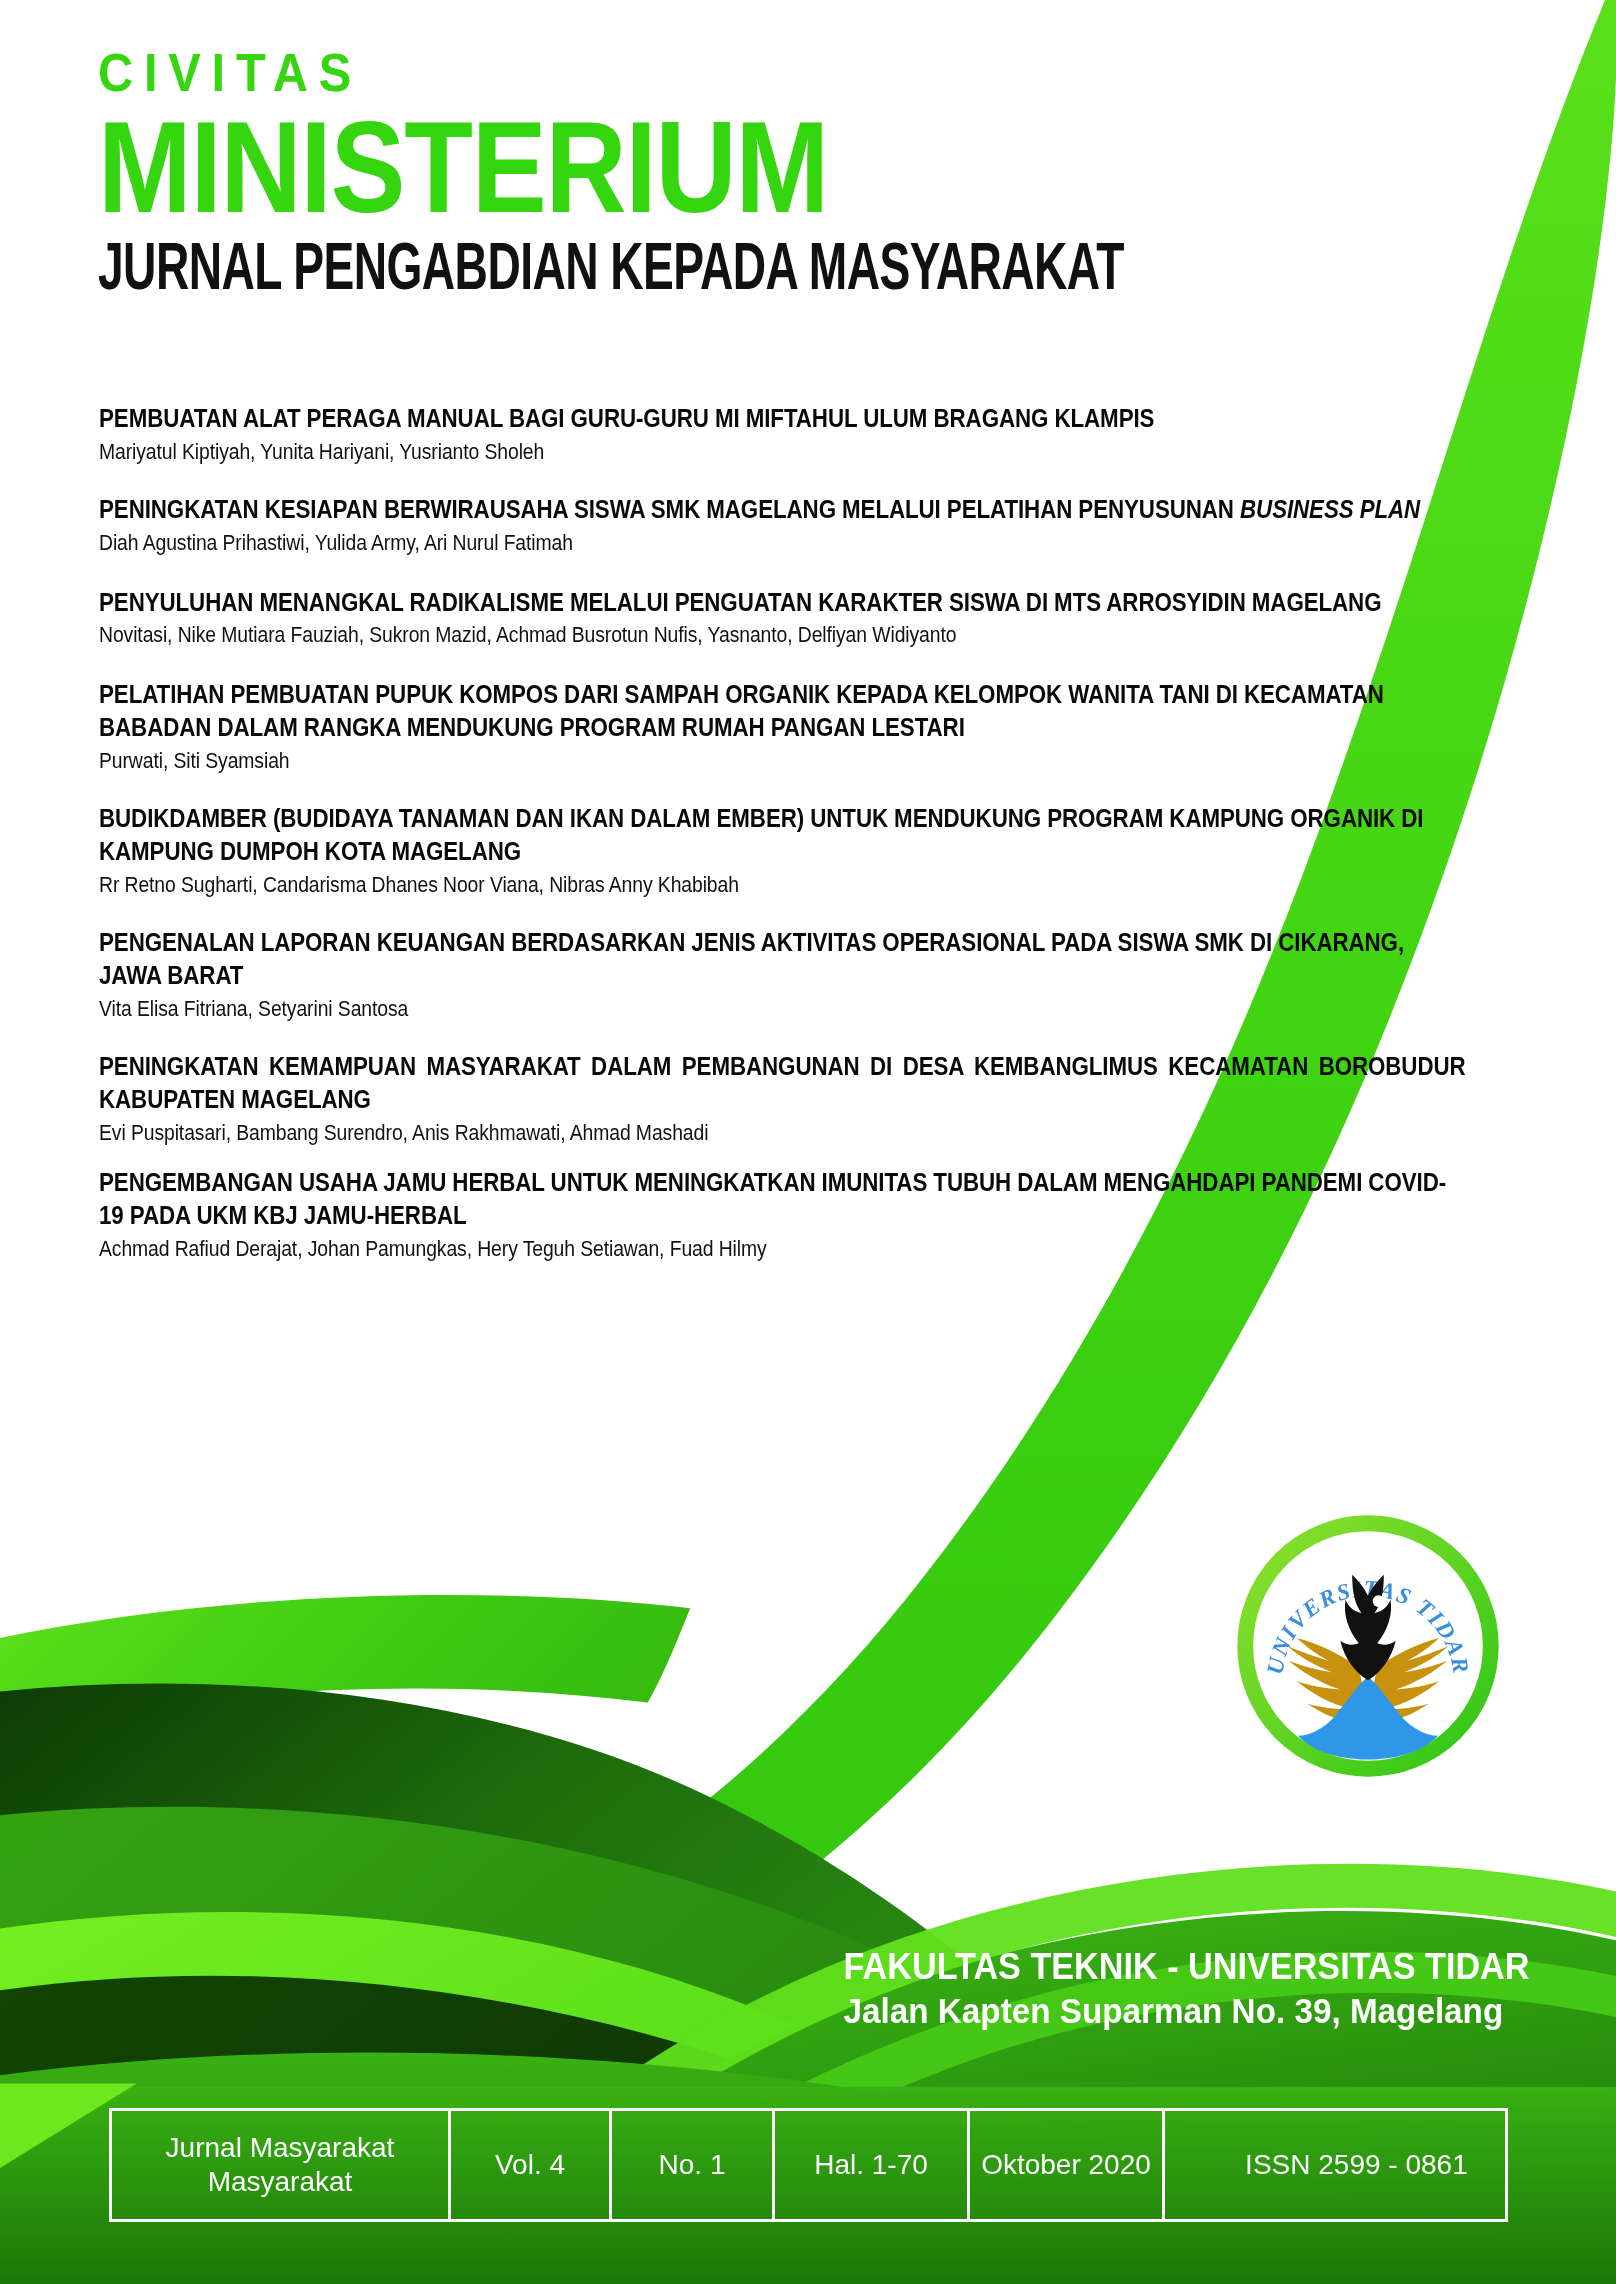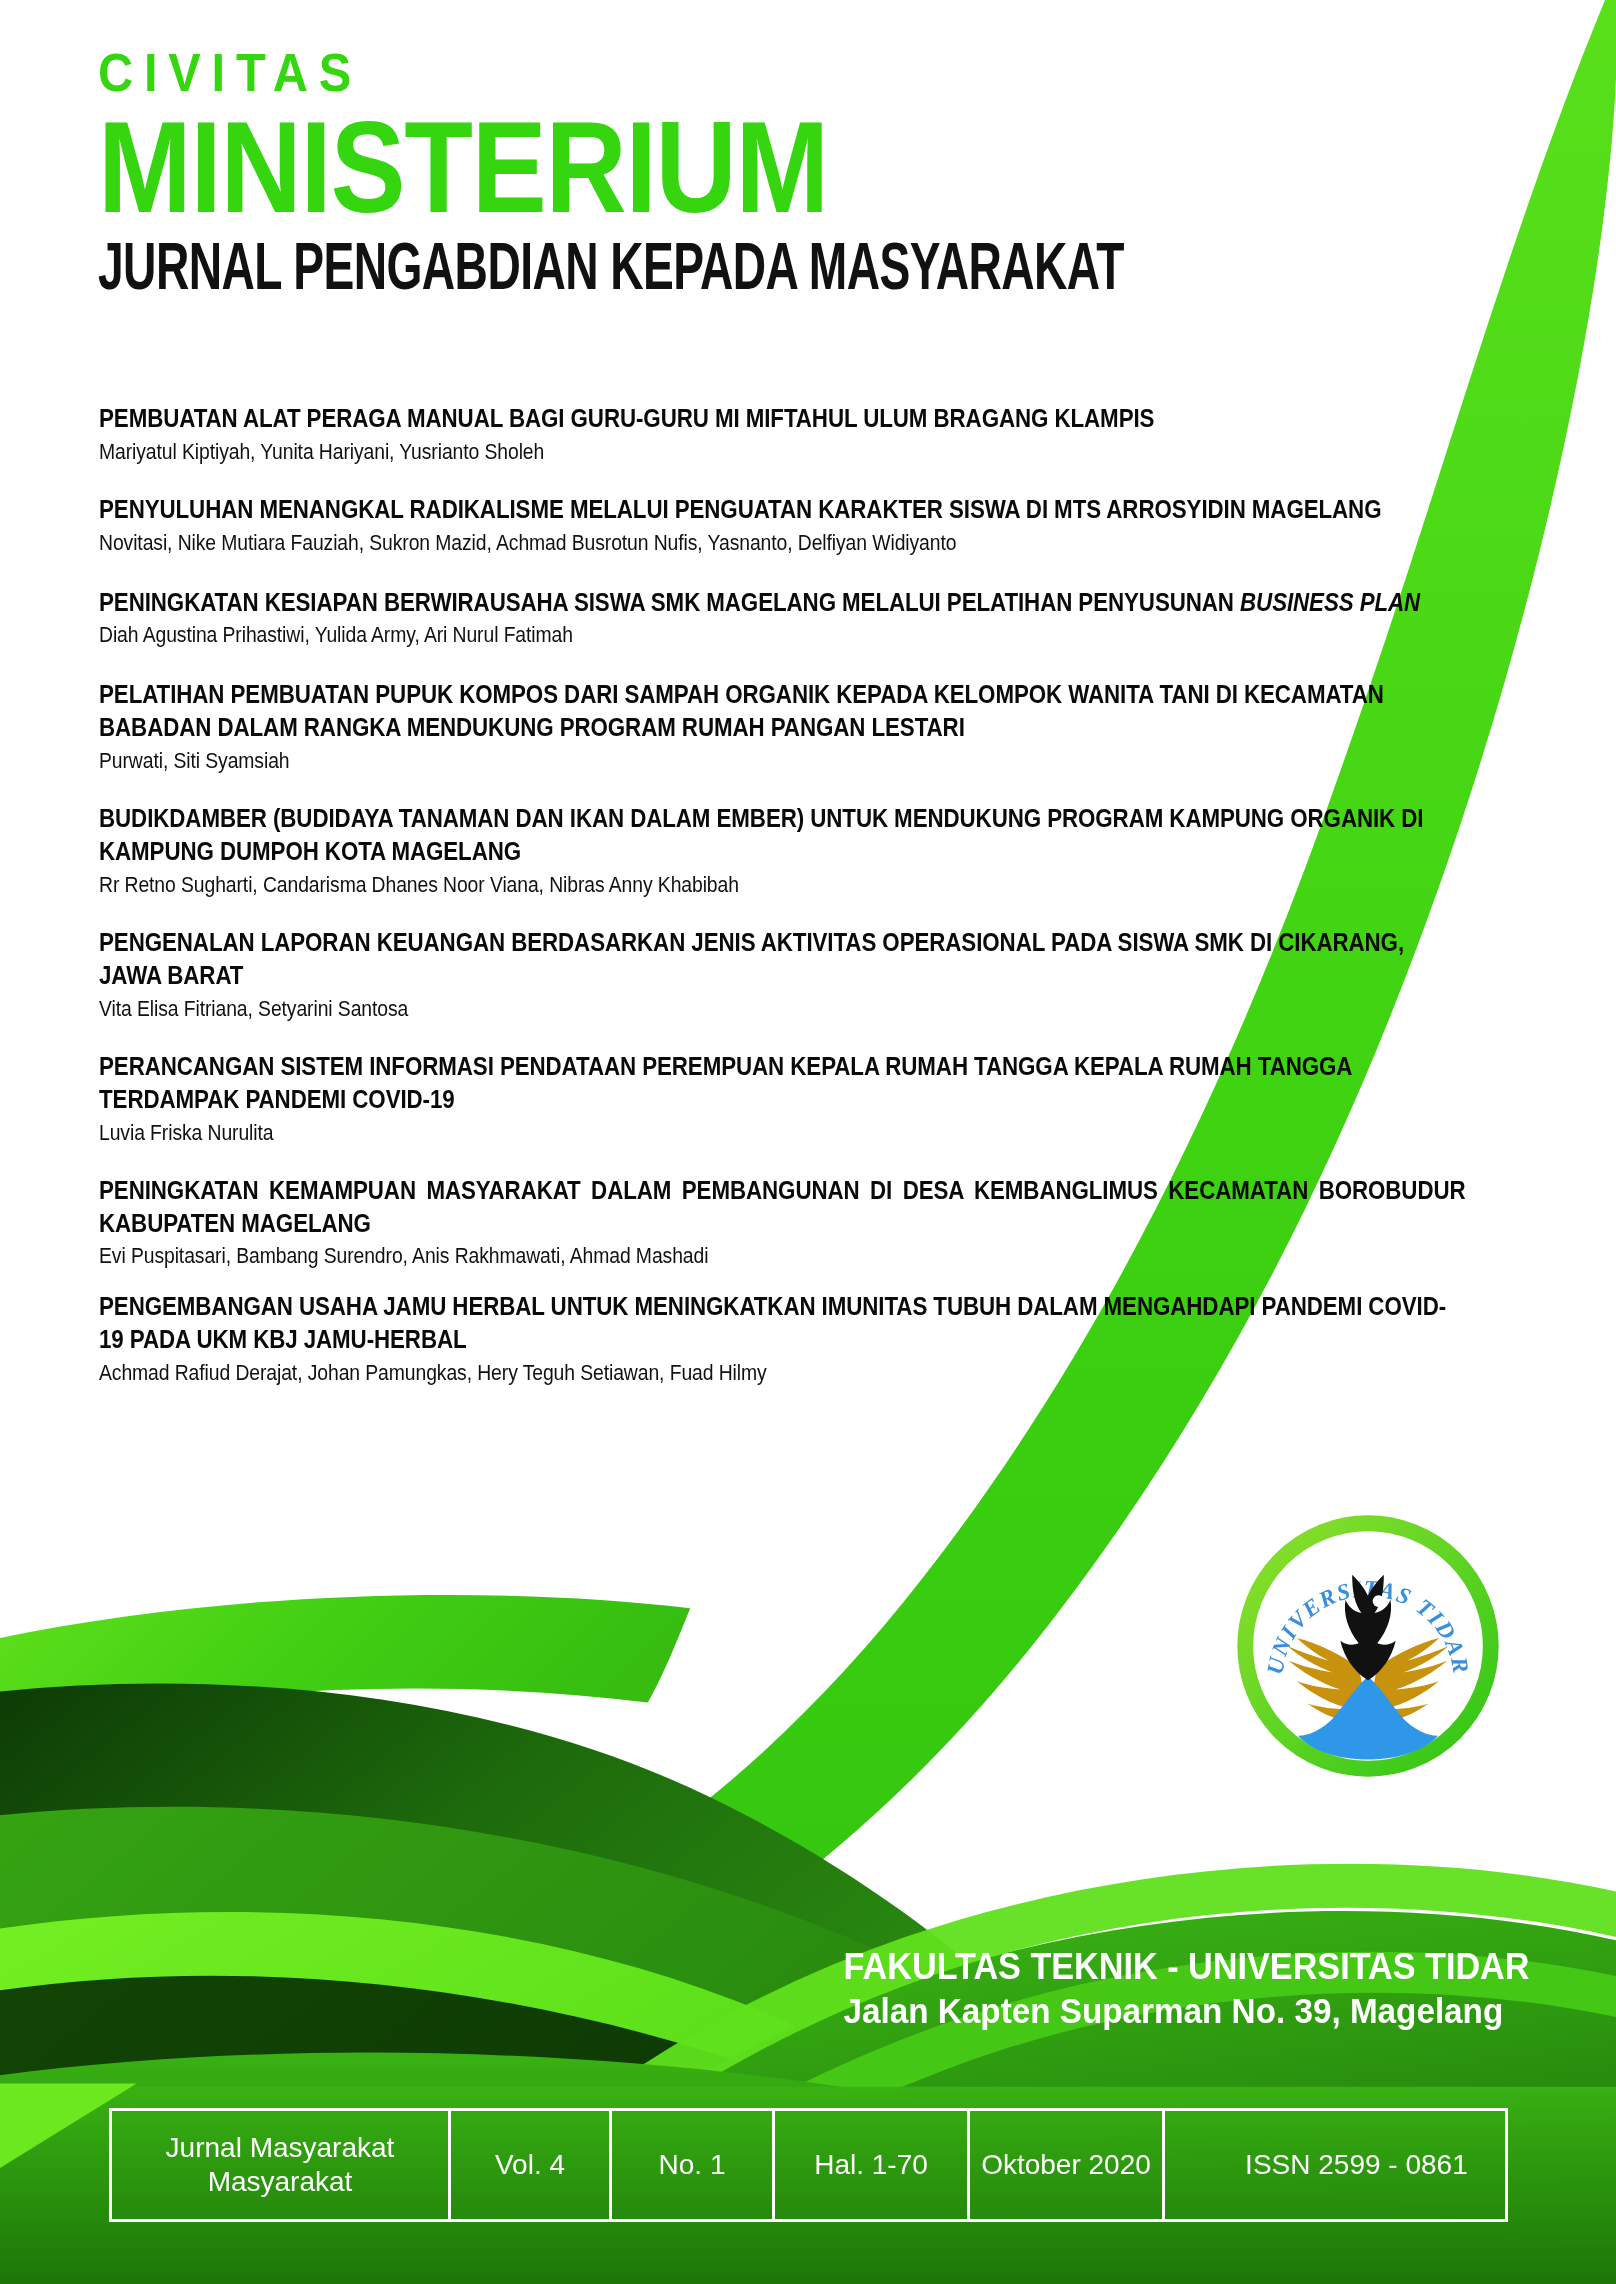--- a/index.html
+++ b/index.html
@@ -269,49 +269,45 @@
     <div class="subtitle">JURNAL PENGABDIAN KEPADA MASYARAKAT</div>
   </div>
 
   <div id="toc">
 
     <div class="article a0">
       <div class="art-title">PEMBUATAN ALAT PERAGA MANUAL BAGI GURU-GURU MI MIFTAHUL ULUM BRAGANG KLAMPIS</div>
       <div class="art-authors">Mariyatul Kiptiyah, Yunita Hariyani, Yusrianto Sholeh</div>
     </div>
 
+    <div class="article a2">
+      <div class="art-title"><span>PENINGKATAN KESIAPAN BERWIRAUSAHA SISWA SMK MAGELANG MELALUI PELATIHAN PENYUSUNAN </span><span class="ital">BUSINESS PLAN</span></div>
+      <div class="art-authors">Diah Agustina Prihastiwi, Yulida Army, Ari Nurul Fatimah</div>
+    </div>
+
     <div class="article a1">
       <div class="art-title">PENYULUHAN MENANGKAL RADIKALISME MELALUI PENGUATAN KARAKTER SISWA DI MTS ARROSYIDIN MAGELANG</div>
       <div class="art-authors">Novitasi, Nike Mutiara Fauziah, Sukron Mazid, Achmad Busrotun Nufis, Yasnanto, Delfiyan Widiyanto</div>
     </div>
 
-    <div class="article a2">
-      <div class="art-title"><span>PENINGKATAN KESIAPAN BERWIRAUSAHA SISWA SMK MAGELANG MELALUI PELATIHAN PENYUSUNAN </span><span class="ital">BUSINESS PLAN</span></div>
-      <div class="art-authors">Diah Agustina Prihastiwi, Yulida Army, Ari Nurul Fatimah</div>
-    </div>
-
     <div class="article a3">
       <div class="art-title">PELATIHAN PEMBUATAN PUPUK KOMPOS DARI SAMPAH ORGANIK  KEPADA KELOMPOK WANITA TANI DI KECAMATAN BABADAN DALAM RANGKA MENDUKUNG PROGRAM RUMAH PANGAN LESTARI</div>
       <div class="art-authors">Purwati, Siti Syamsiah</div>
     </div>
 
     <div class="article a4">
       <div class="art-title">BUDIKDAMBER (BUDIDAYA TANAMAN DAN IKAN DALAM EMBER) UNTUK MENDUKUNG PROGRAM KAMPUNG ORGANIK DI KAMPUNG DUMPOH KOTA MAGELANG</div>
       <div class="art-authors">Rr Retno Sugharti, Candarisma Dhanes Noor Viana, Nibras Anny Khabibah</div>
     </div>
 
     <div class="article a5">
       <div class="art-title">PENGENALAN LAPORAN KEUANGAN BERDASARKAN JENIS AKTIVITAS OPERASIONAL PADA SISWA SMK DI CIKARANG, JAWA BARAT</div>
       <div class="art-authors">Vita Elisa Fitriana, Setyarini Santosa</div>
     </div>
 
-    <div class="article a6">
-      <div class="art-title">PERANCANGAN SISTEM INFORMASI PENDATAAN PEREMPUAN KEPALA RUMAH TANGGA KEPALA RUMAH TANGGA TERDAMPAK PANDEMI COVID-19</div>
-      <div class="art-authors">Luvia Friska Nurulita</div>
-    </div>
 
     <div class="article a7">
       <div class="art-title justify">PENINGKATAN KEMAMPUAN MASYARAKAT DALAM PEMBANGUNAN DI DESA KEMBANGLIMUS KECAMATAN BOROBUDUR KABUPATEN MAGELANG</div>
       <div class="art-authors">Evi Puspitasari, Bambang Surendro, Anis Rakhmawati,  Ahmad Mashadi</div>
     </div>
 
     <div class="article a8">
       <div class="art-title">PENGEMBANGAN USAHA JAMU HERBAL UNTUK MENINGKATKAN IMUNITAS TUBUH DALAM MENGAHDAPI PANDEMI COVID-19 PADA UKM KBJ JAMU-HERBAL</div>
       <div class="art-authors">Achmad Rafiud Derajat, Johan Pamungkas, Hery Teguh Setiawan,  Fuad Hilmy</div>
     </div>

